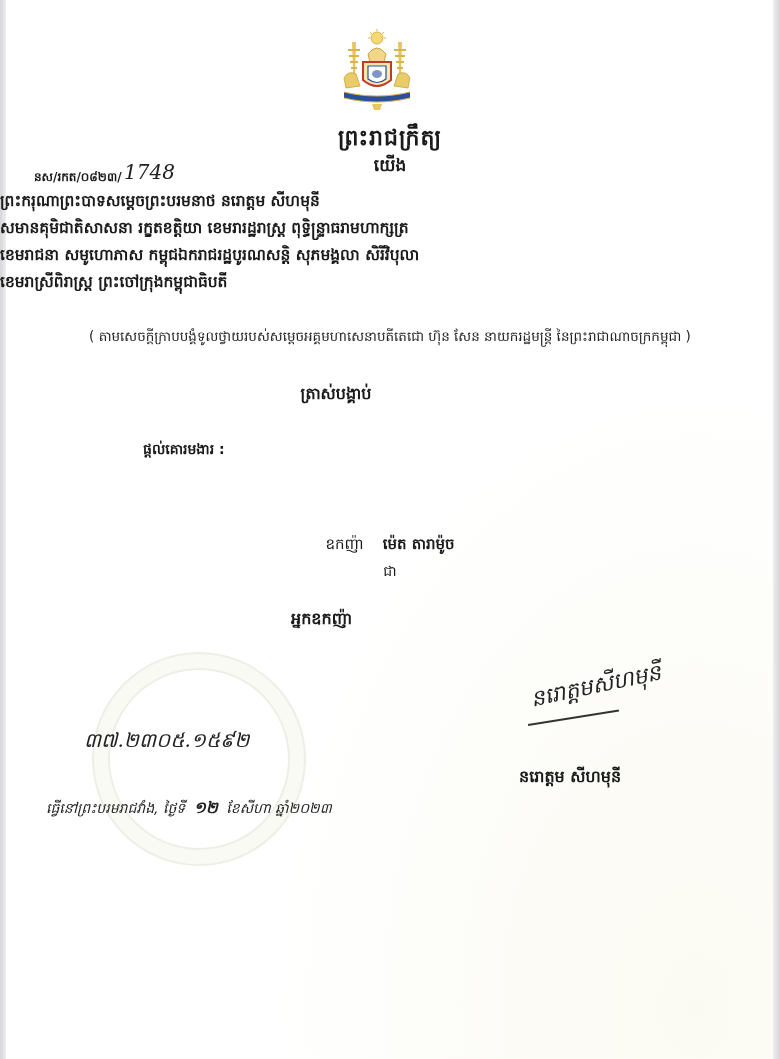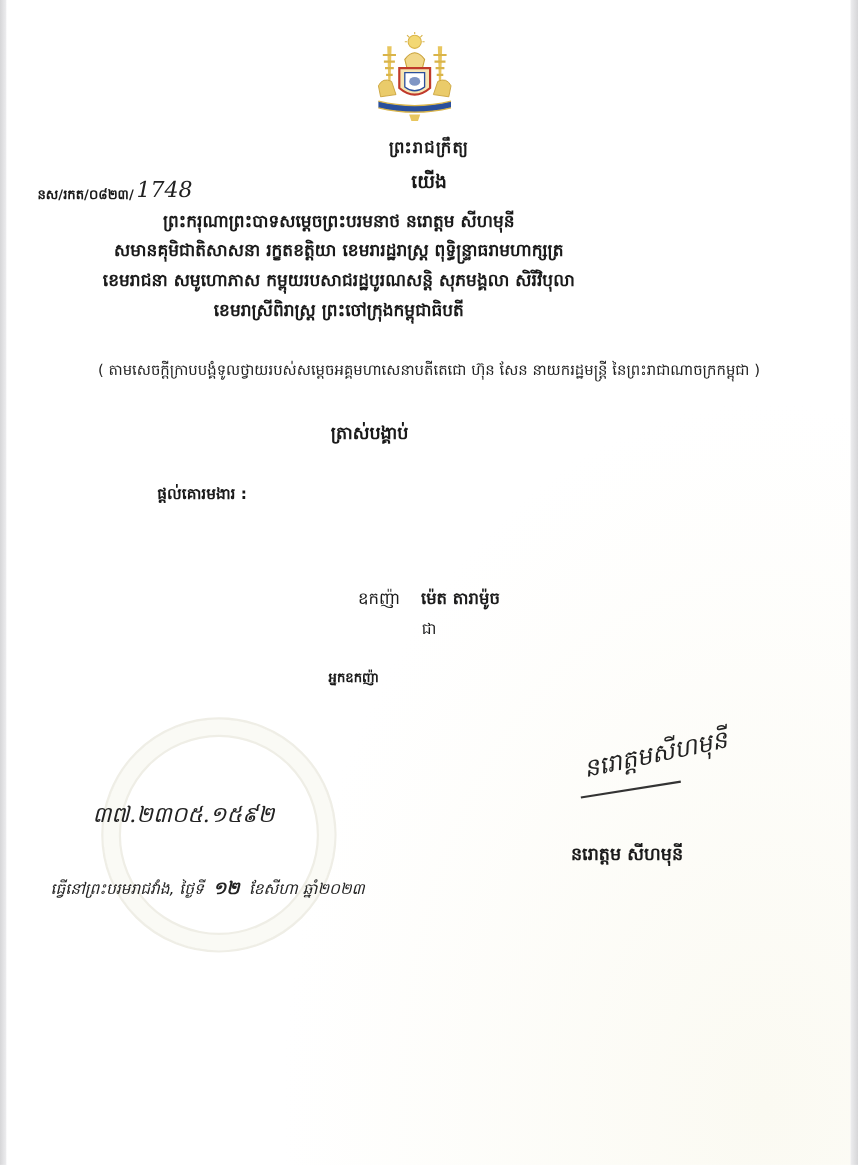--- a/index.html
+++ b/index.html
@@ -19,35 +19,35 @@
       background: linear-gradient(to left, #d6d6d8, #eeeef0);
     }
     .page {
       position: absolute; left: 6px; top: 0; width: 767px; height: 1059px;
       background: radial-gradient(ellipse at 90% 95%, #fbfaf2 0%, #ffffff 45%);
     }
     .abs { position: absolute; }
     .emblem { left: 338px; top: 28px; width: 78px; height: 84px; }
     .title {
       left: 0; width: 780px; top: 124px; text-align: center;
-      font-size: 15px; font-weight: bold; letter-spacing: 1px;
+      font-size: 22px; font-weight: bold; letter-spacing: 1px;
     }
     .subtitle {
       left: 0; width: 780px; top: 154px; text-align: center;
       font-size: 17px; font-weight: bold;
     }
     .ref-number {
       left: 34px; top: 169px; font-size: 12px; font-weight: bold;
     }
     .ref-hand {
       left: 124px; top: 160px; font-size: 20px; font-style: italic;
       font-family: "DejaVu Serif", serif; color: #222;
     }
     .royal-line {
-      left: 0; width: 616px; text-align: center;
+      left: 0; width: 616px; 
       font-size: 15.5px; font-weight: bold; line-height: 27px;
     }
     .intro {
       left: 40px; width: 700px; top: 328px; text-align: center;
       font-size: 13.5px; color: #222;
     }
     .decree-heading {
       left: 0; width: 672px; top: 383px; text-align: center;
       font-size: 16px; font-weight: bold;
     }
@@ -58,21 +58,21 @@
       left: 0; width: 780px; top: 502px; text-align: center;
       font-size: 15px;
       margin-top: 32px;
     }
     .recipient b { font-weight: bold; }
     .as-word {
       left: 0; width: 780px; top: 562px; text-align: center; font-size: 14px;
     }
     .title-awarded {
       left: 0; width: 643px; top: 608px; text-align: center;
-      font-size: 12px; font-weight: bold;
+      font-size: 16px; font-weight: bold;
     }
     .seal {
       left: 92px; top: 652px; width: 210px; height: 210px; border-radius: 50%;
       border: 2px solid #efeee6;
       box-shadow: inset 0 0 0 14px #fafaf5, inset 0 0 0 16px #efeee6;
     }
     .signature {
       left: 530px; top: 672px; font-size: 22px; font-style: italic;
       font-family: "DejaVu Serif", serif; transform: rotate(-12deg);
       color: #222;
@@ -138,21 +138,21 @@
 </div>
 
 <div class="abs title">ព្រះរាជក្រឹត្យ</div>
 <div class="abs subtitle">យើង</div>
 
 <div class="abs ref-number">នស/រកត/០៨២៣/</div>
 <div class="abs ref-hand">1748</div>
 
 <div class="abs royal-line" style="top:188px;">ព្រះករុណាព្រះបាទសម្តេចព្រះបរមនាថ នរោត្តម សីហមុនី</div>
 <div class="abs royal-line" style="top:215px;">សមានគុមិជាតិសាសនា រក្ខតខត្តិយា ខេមរារដ្ឋរាស្ត្រ ពុទ្ធិន្រ្ទាធរាមហាក្សត្រ</div>
-<div class="abs royal-line" style="top:242px;">ខេមរាជនា សមូហោភាស កម្ពុយរបសាជរដ្ឋបូរណសន្តិ សុភមង្គលា សិរីវិបុលា</div>
+<div class="abs royal-line" style="top:242px;">ខេមរាជនា សមូហោភាស កម្ពុជឯករាជរដ្ឋបូរណសន្តិ សុភមង្គលា សិរីវិបុលា</div>
 <div class="abs royal-line" style="top:269px;">ខេមរាស្រីពិរាស្ត្រ ព្រះចៅក្រុងកម្ពុជាធិបតី</div>
 
 <div class="abs intro">( តាមសេចក្តីក្រាបបង្គំទូលថ្វាយរបស់សម្តេចអគ្គមហាសេនាបតីតេជោ ហ៊ុន សែន នាយករដ្ឋមន្ត្រី នៃព្រះរាជាណាចក្រកម្ពុជា )</div>
 
 <div class="abs decree-heading">ត្រាស់បង្គាប់</div>
 
 <div class="abs grant-label">ផ្តល់គោរមងារ :</div>
 
 <div class="abs recipient">
   <span>ឧកញ៉ា</span>

